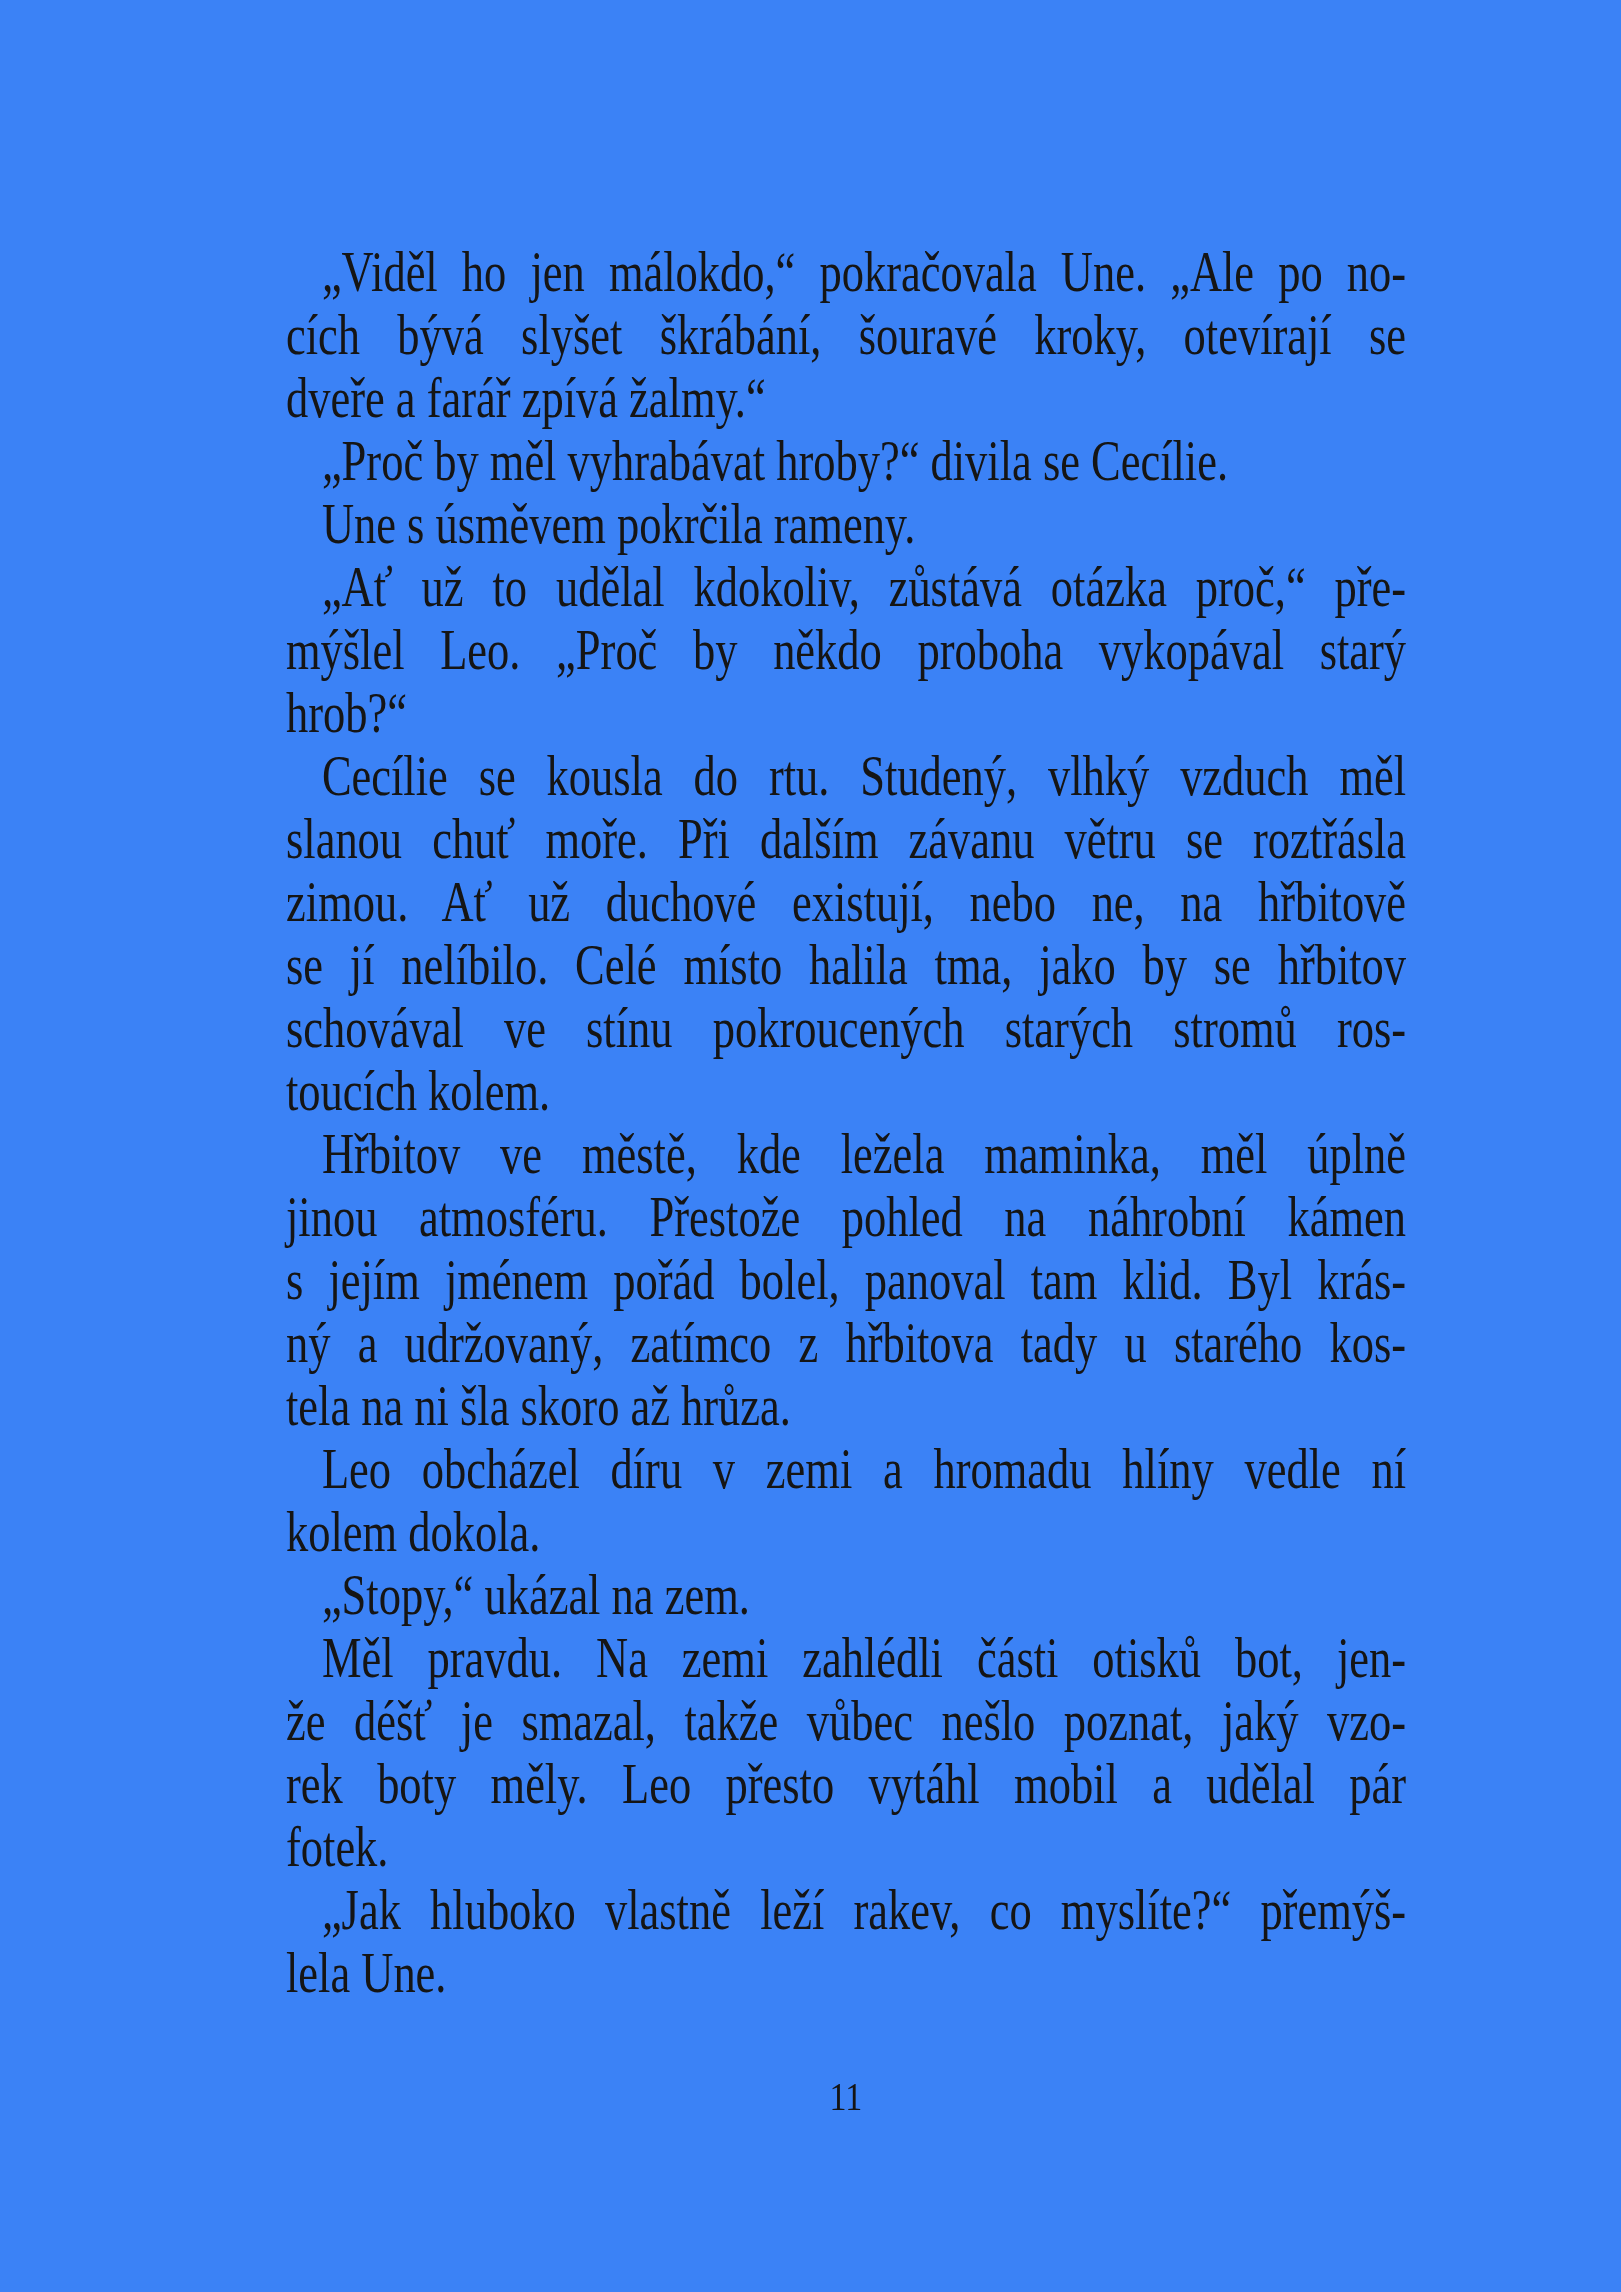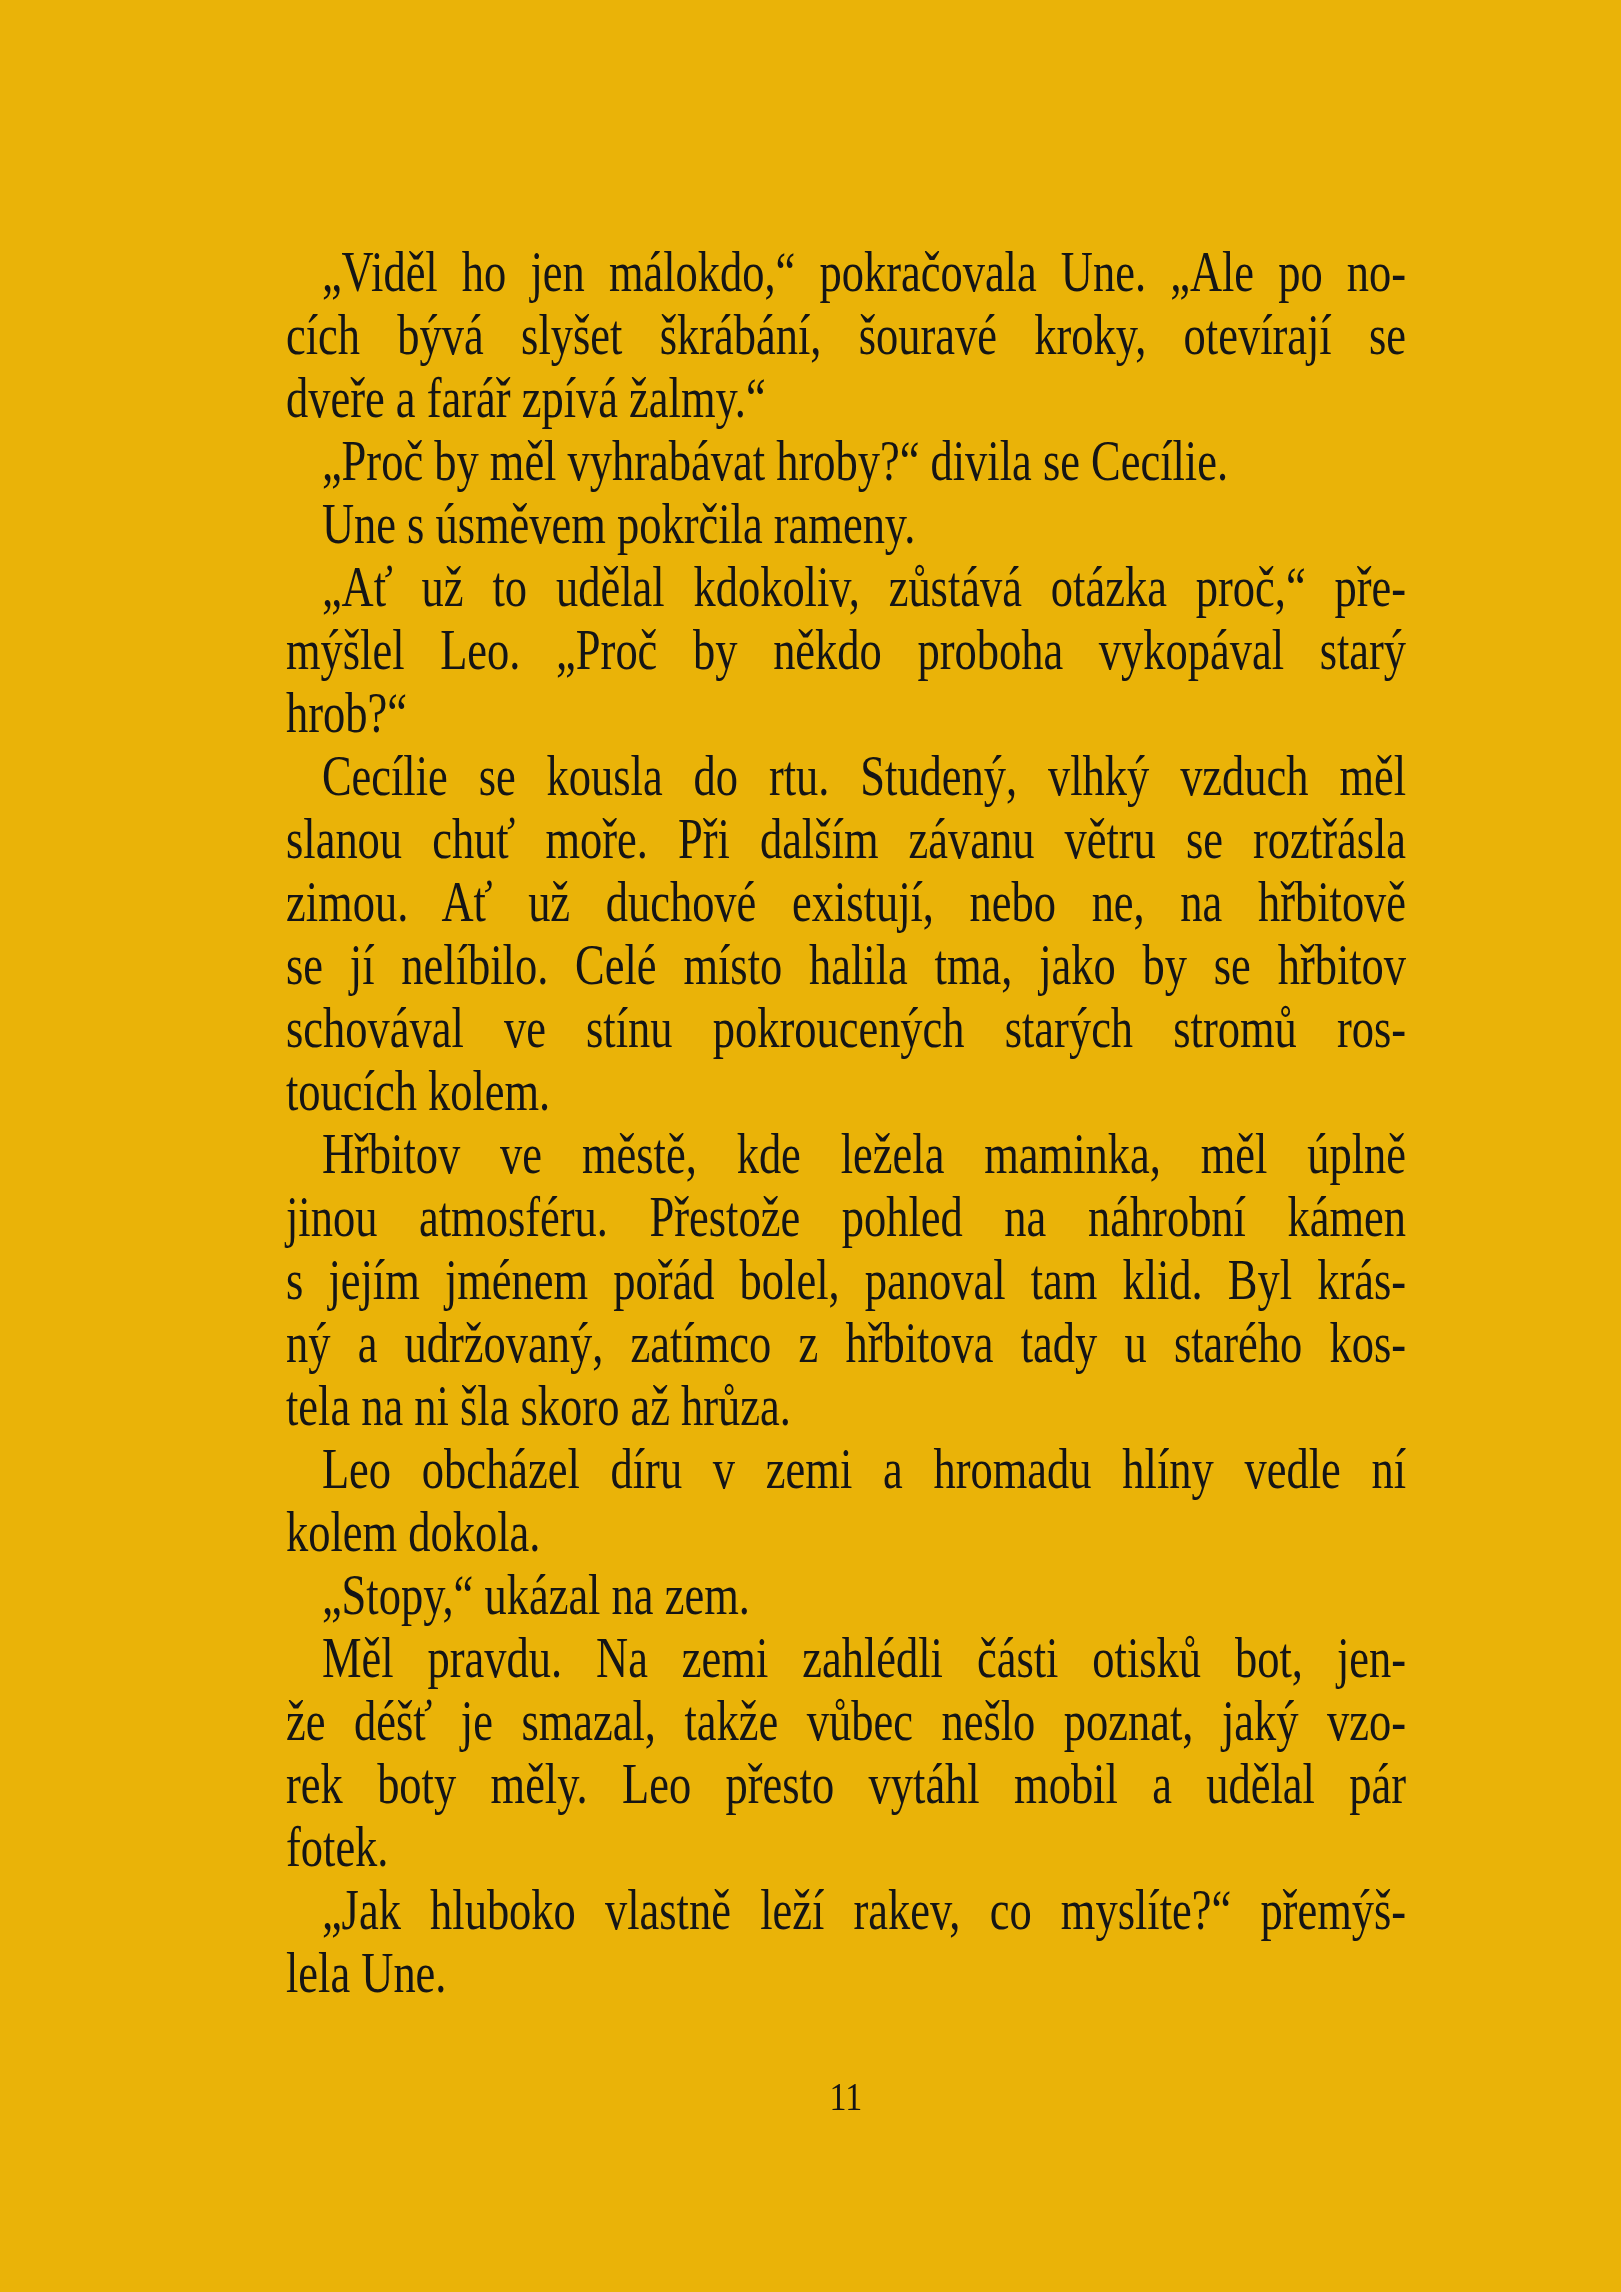--- a/index.html
+++ b/index.html
@@ -11,21 +11,21 @@
     width: 1621px;
     height: 2292px;
     position: relative;
     overflow: hidden;
     font-family: "Liberation Serif", "DejaVu Serif", serif;
     color: #151515;
   }
   .page {
     position: absolute;
     inset: 0;
-    background: #eab308;
+    background: #3b82f6;
     font-family: Liberation Serif, serif;
   }
   
   .text-block {
     position: absolute;
     left: 286px;
     top: 240px;
     width: 1120px;
   }
   .line {

